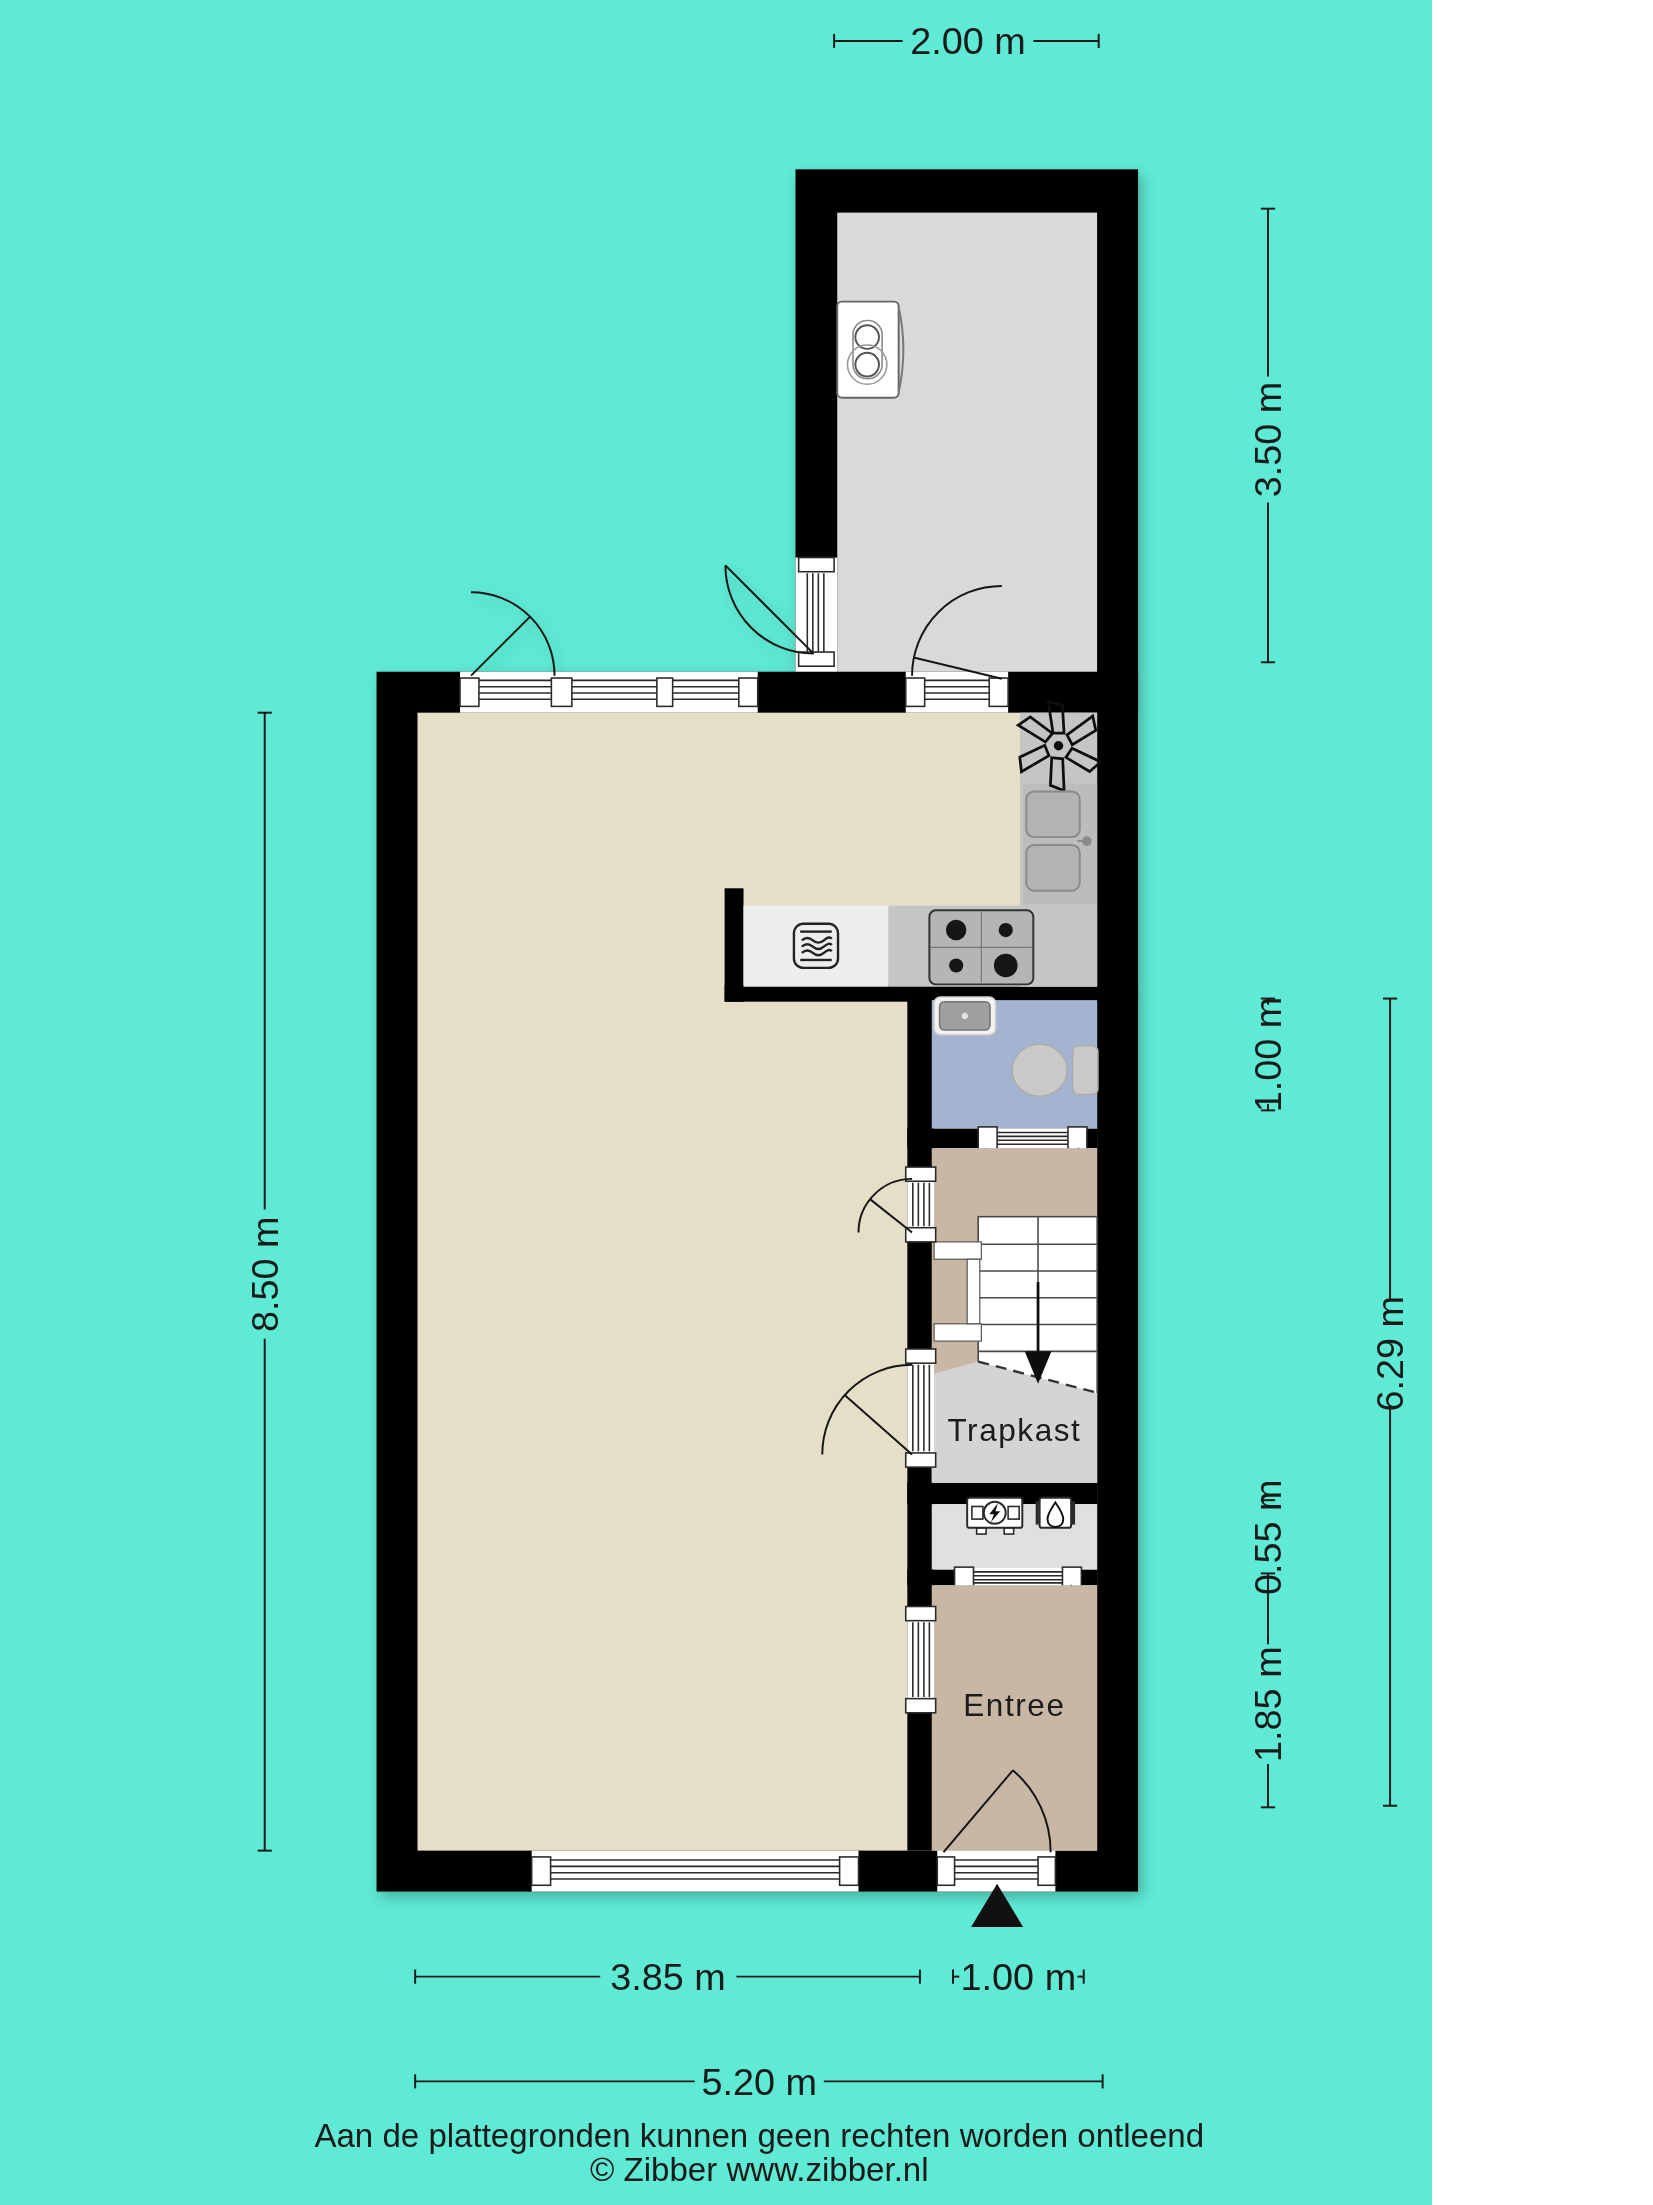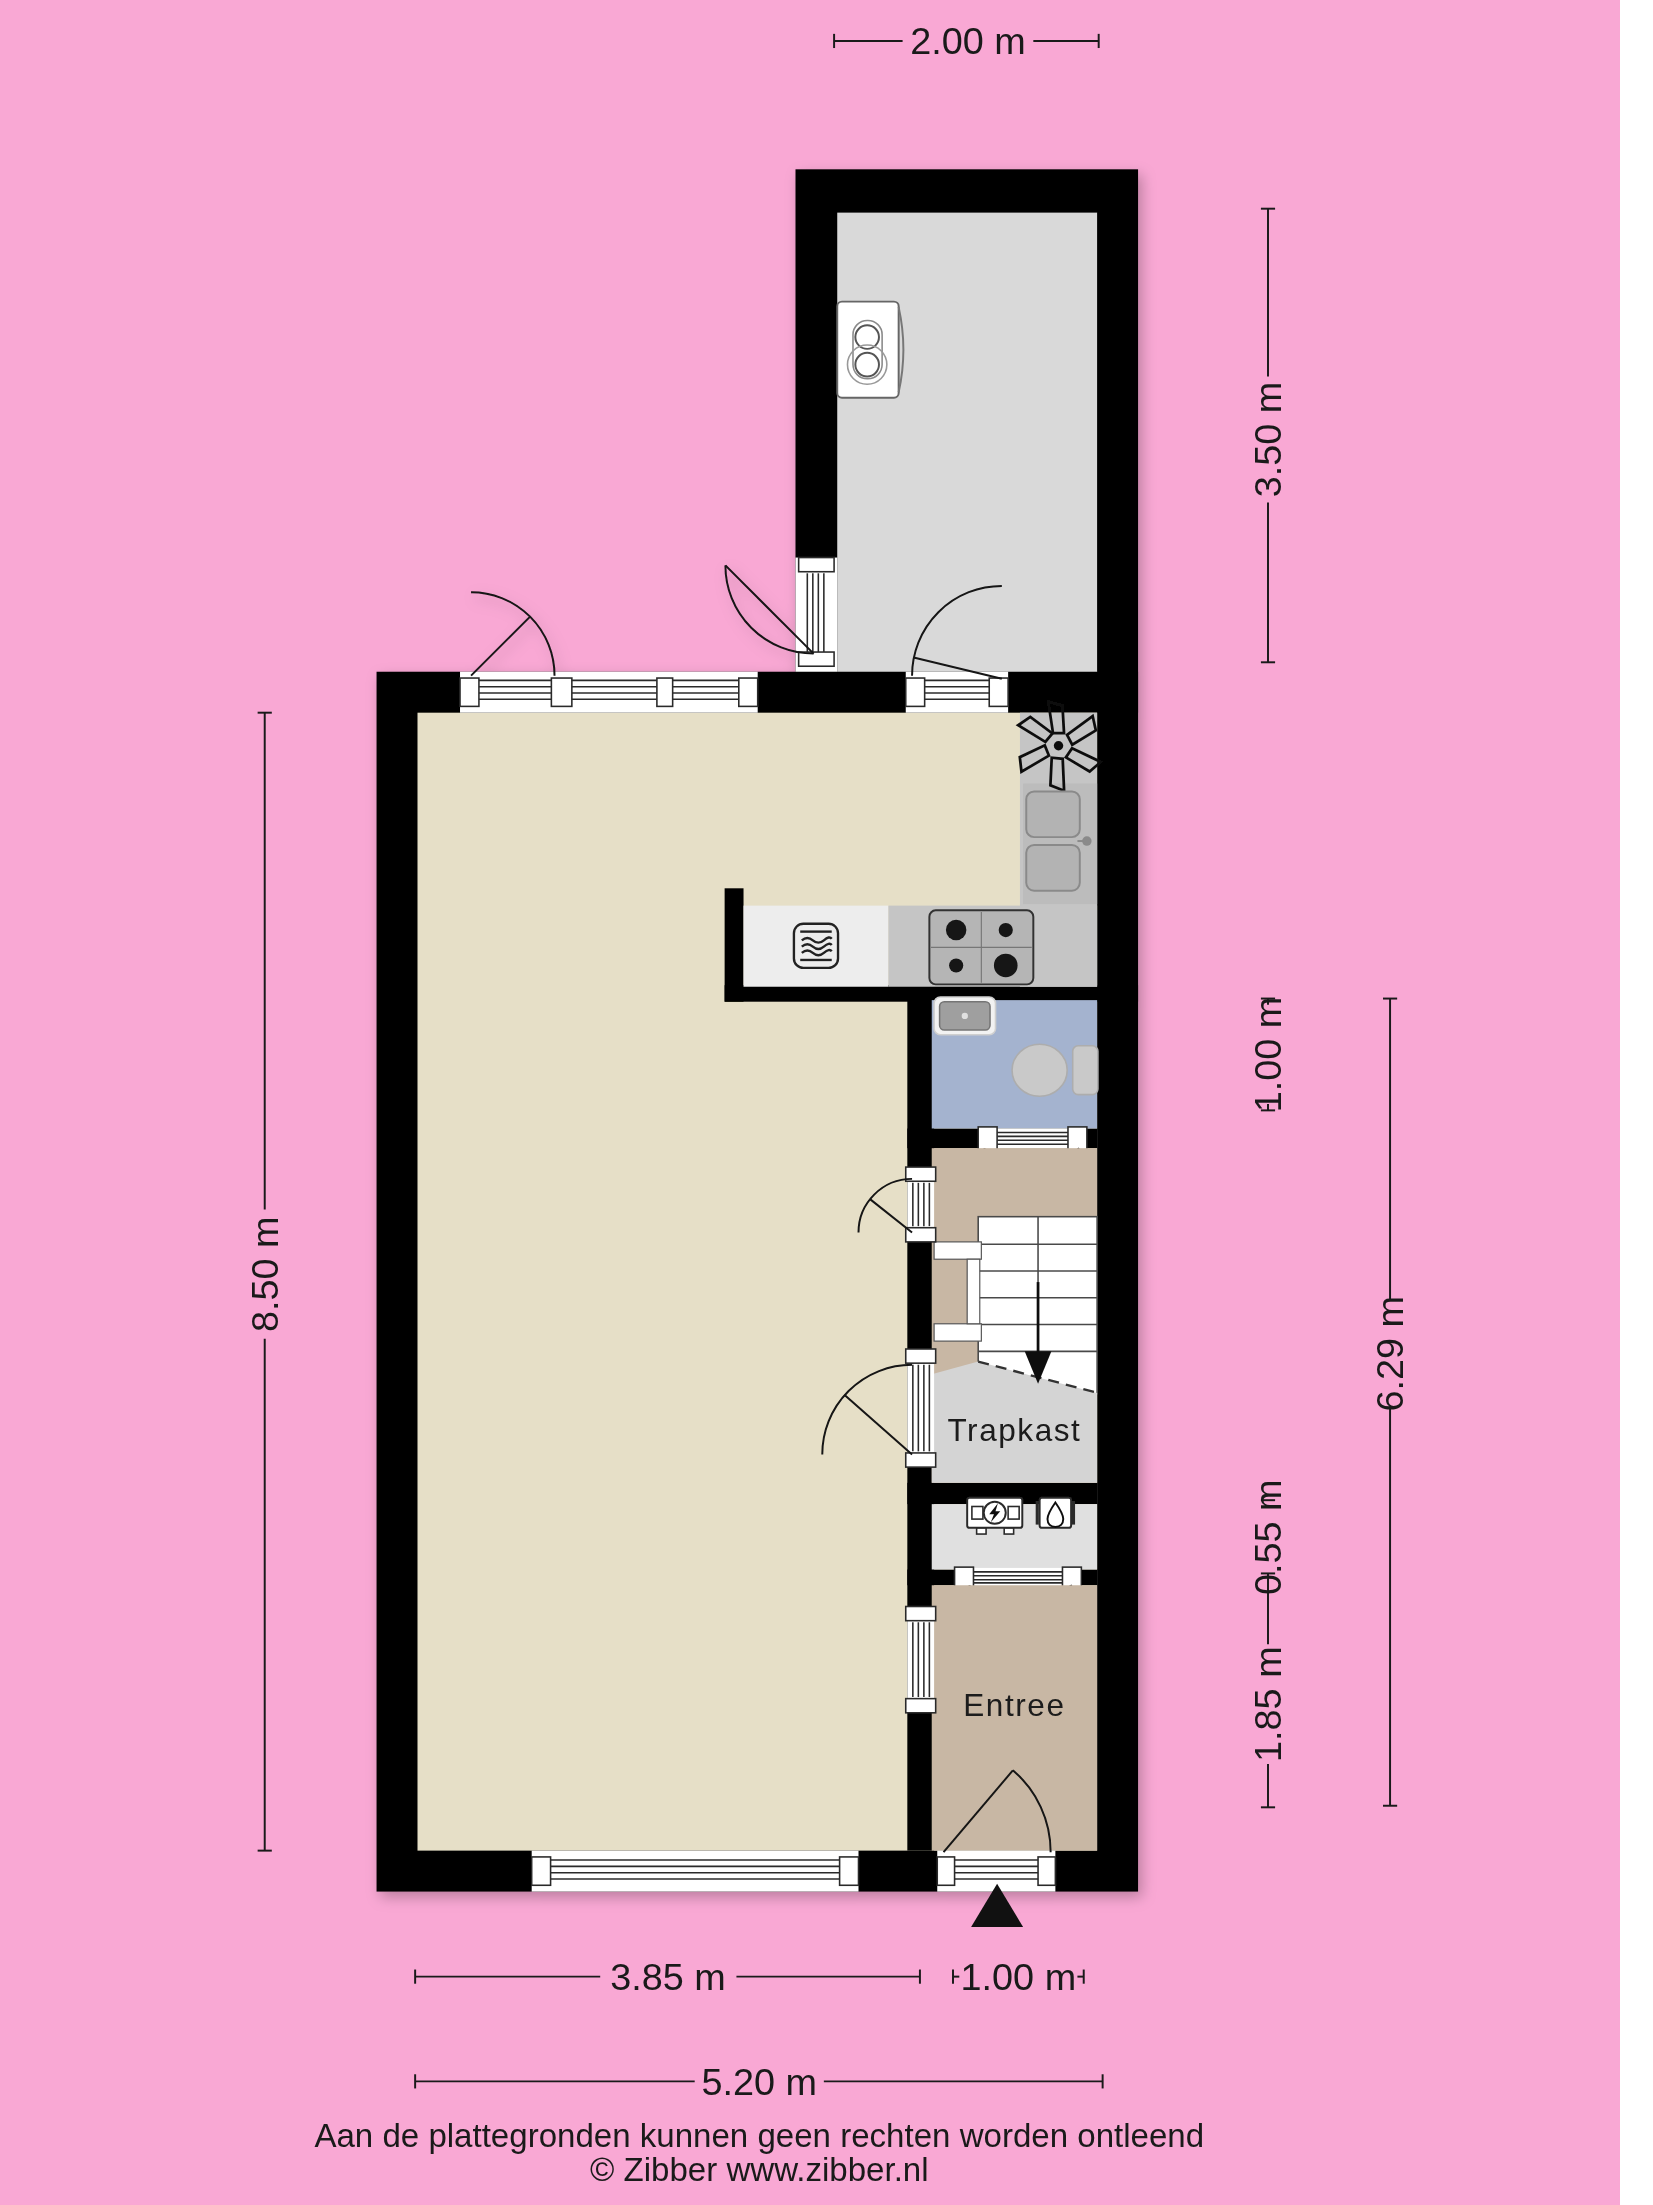--- a/index.html
+++ b/index.html
@@ -1,16 +1,16 @@
 <!DOCTYPE html>
 <html style="font-size:12.6px"><head>
 <meta charset="utf-8">
 <style>
   html,body{margin:0;padding:0;background:#fff;}
-  .page{position:relative;width:1620px;height:2205px;background:#f9a8d4;overflow:hidden;text-decoration:underline;}
+  .page{position:relative;width:1432px;height:2205px;background:#5eead4;overflow:hidden;text-decoration:underline;}
   svg text{font-family:"Liberation Sans","DejaVu Sans",sans-serif;fill:#1a1a1a;}
   .dim{font-size:48px;}
   .room{font-size:40px;letter-spacing:2px;}
   .footer{font-size:42px;}
   .wline{stroke:#2b2b2b;stroke-width:2;}
   .jamb{fill:#ffffff;stroke:#2b2b2b;stroke-width:2;}
   .arc{fill:none;stroke:#141414;stroke-width:2.5;}
   .dimline{stroke:#1a1a1a;stroke-width:2.5;}
 </style>
 </head>

